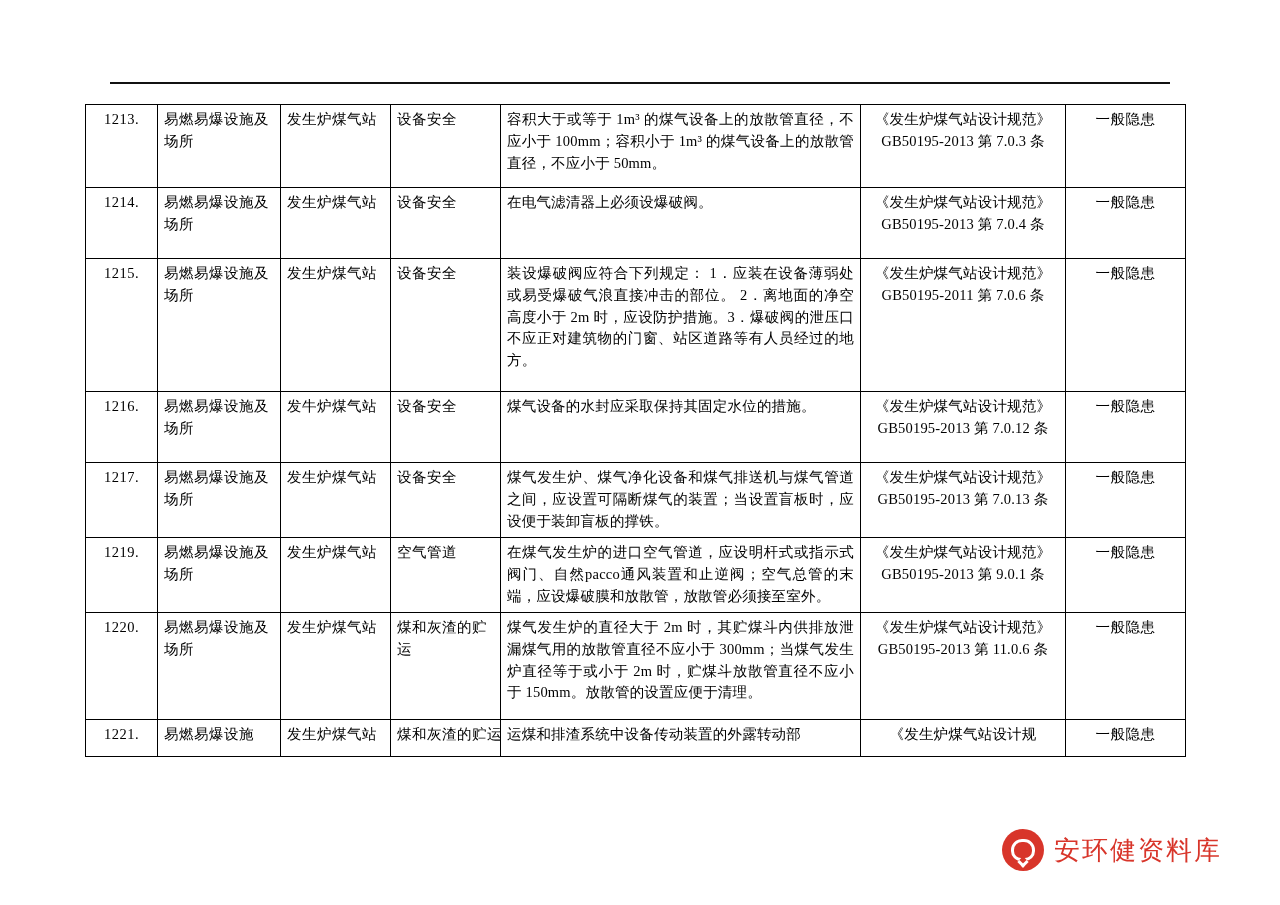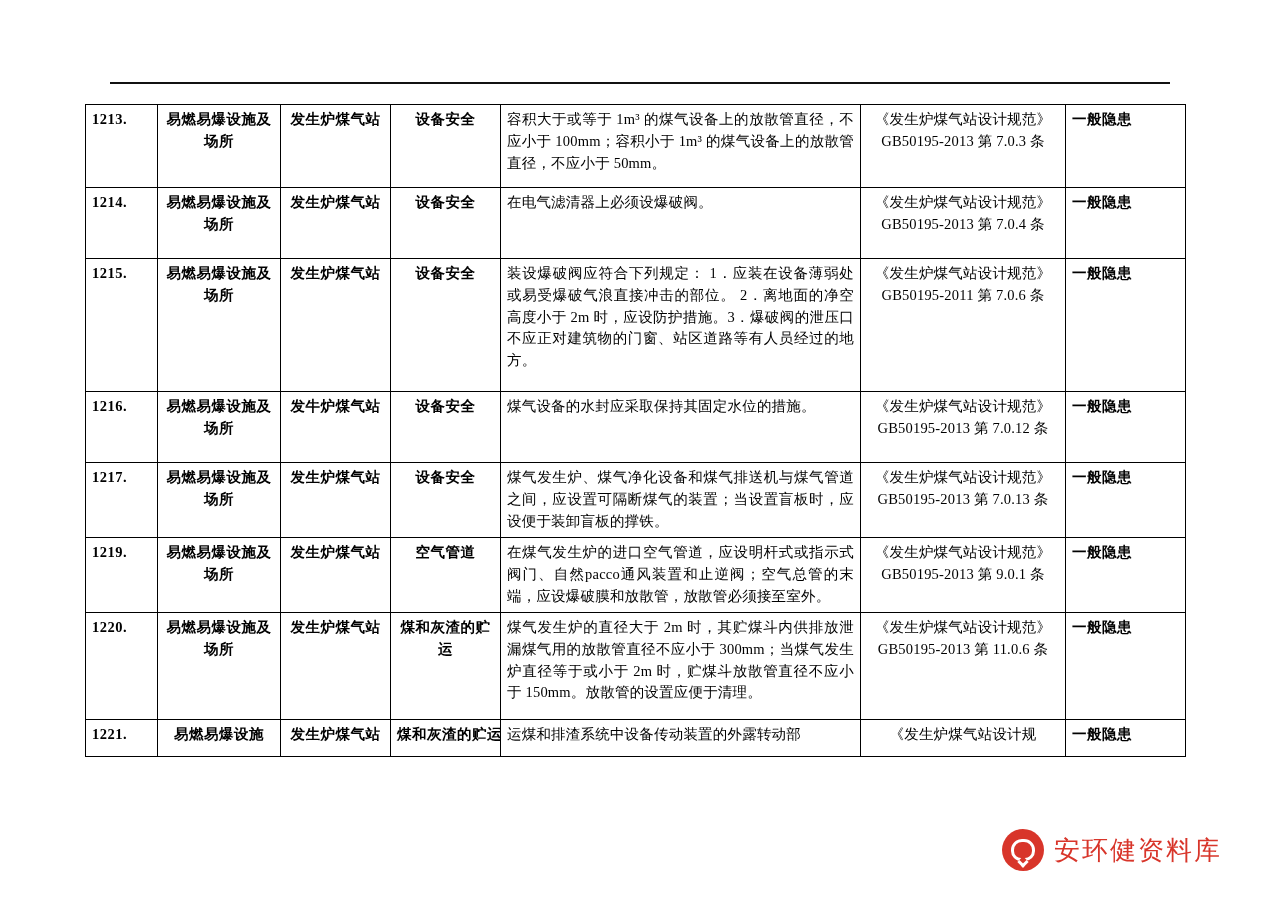--- a/index.html
+++ b/index.html
@@ -46,51 +46,48 @@
   }
   col.c-no      { width: 72px; }
   col.c-cat     { width: 123px; }
   col.c-site    { width: 110px; }
   col.c-type    { width: 110px; }
   col.c-desc    { width: 360px; }
   col.c-ref     { width: 205px; }
   col.c-level   { width: 120px; }
 
   td.cell-no {
-    text-align: left;
+    text-align: center;
     vertical-align: middle;
     font-family: "Liberation Serif", serif;
     letter-spacing: 0.5px;
-    font-weight: bold;
   }
   td.cell-cat,
   td.cell-site,
   td.cell-type {
-    text-align: center;
+    text-align: left;
     vertical-align: middle;
     letter-spacing: 0.5px;
-    font-weight: bold;
   }
   td.cell-desc {
     text-align: justify;
     text-justify: inter-ideograph;
     vertical-align: middle;
     letter-spacing: 0.2px;
   }
   td.cell-ref {
     text-align: center;
     vertical-align: middle;
     letter-spacing: 0.2px;
   }
   td.cell-level {
-    text-align: left;
+    text-align: center;
     vertical-align: bottom;
     letter-spacing: 0.5px;
     padding-bottom: 6px;
-    font-weight: bold;
   }
   
   tr.r1213 td { height: 74px; }
   tr.r1214 td { height: 62px; }
   tr.r1215 td { height: 124px; }
   tr.r1216 td { height: 62px; }
   tr.r1217 td { height: 66px; }
   tr.r1218 td { height: 66px; }
   tr.r1219 td { height: 66px; margin-top: 28px; }
   tr.r1220 td { height: 98px; }

